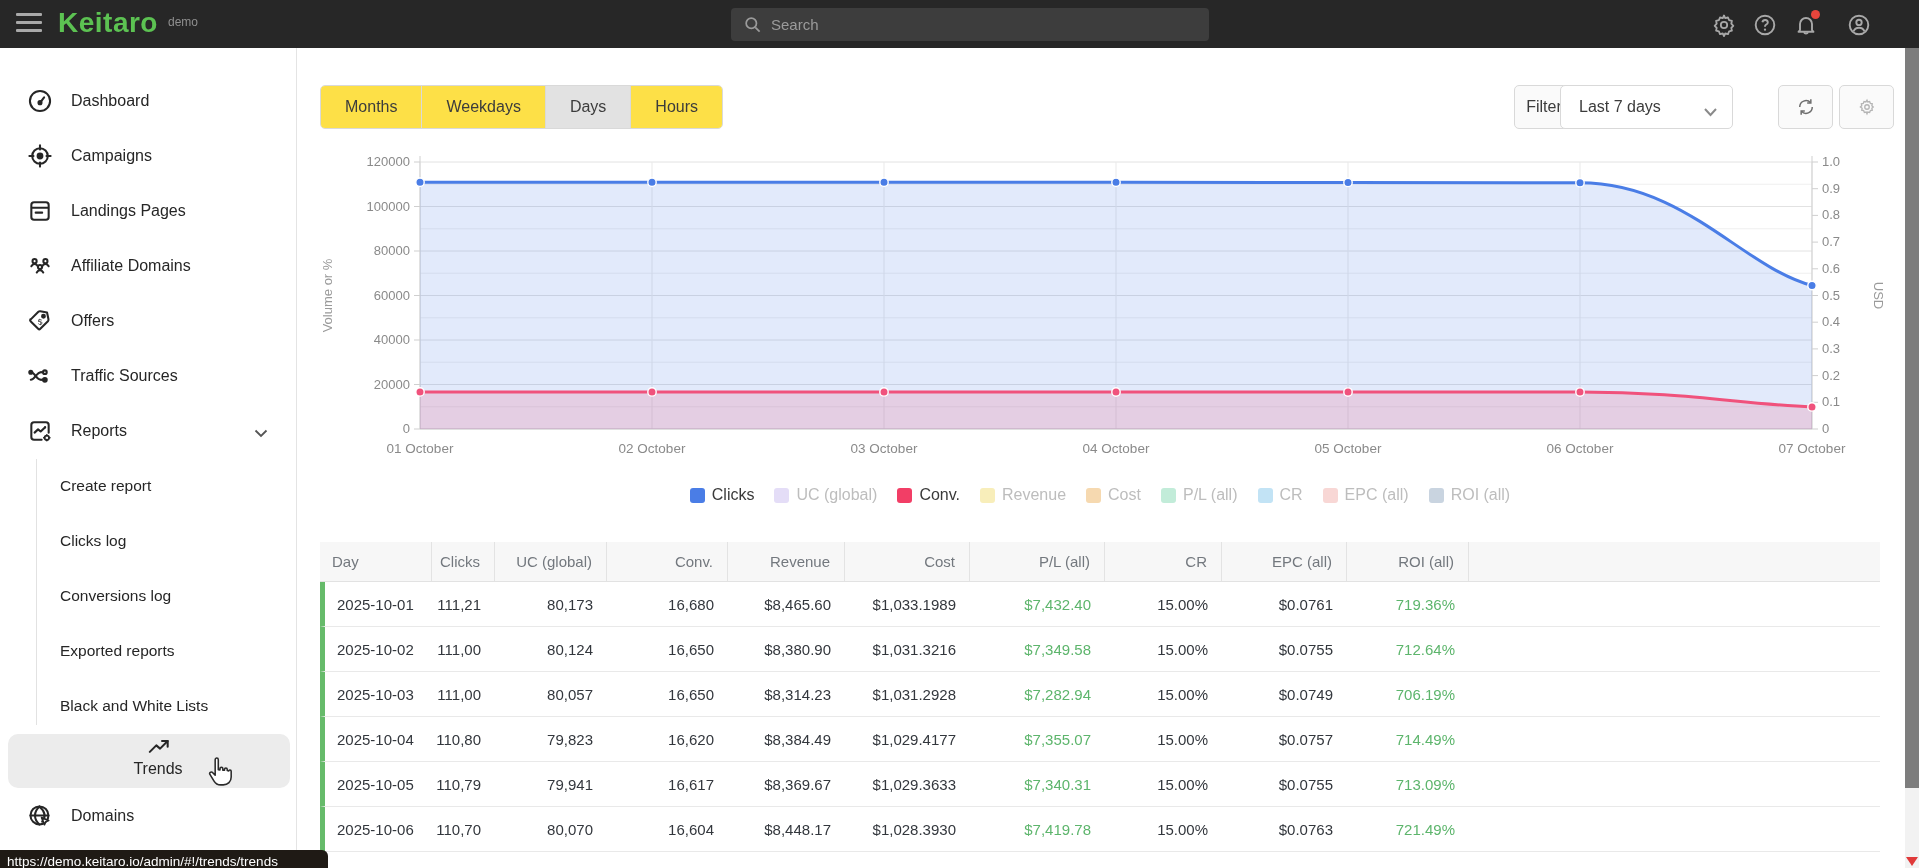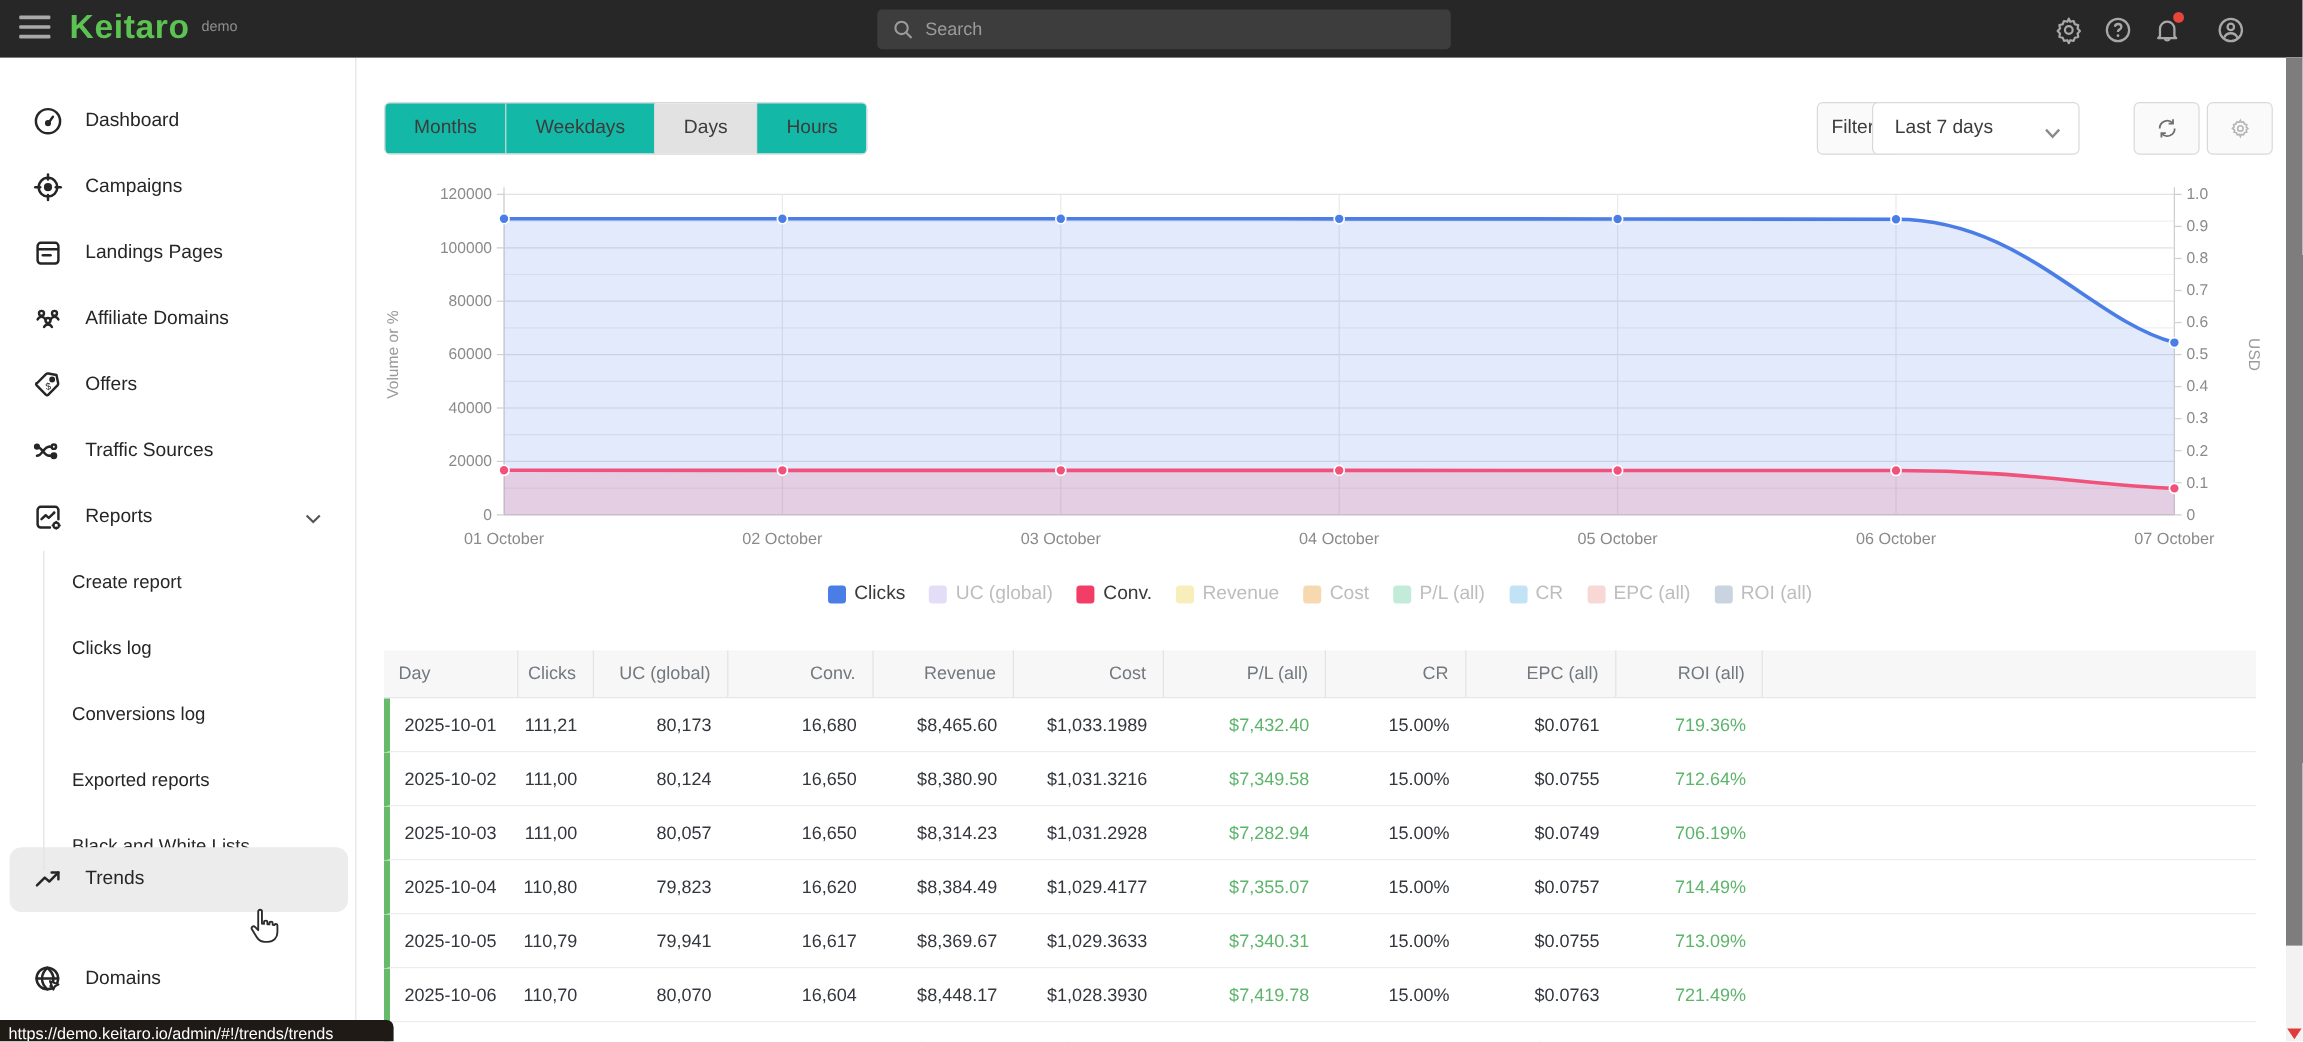--- a/index.html
+++ b/index.html
@@ -27,21 +27,21 @@
   .side-item.active { background:#ececec; }
   .side-item .sicon { width:26px; height:26px; margin-left:19px; flex:0 0 26px; }
   .side-item .slabel { margin-left:18px; font-size:16px; color:#262626; }
   .side-item .chev { position:absolute; right:22px; top:20px; }
   .sub-item { position:absolute; left:60px; width:225px; height:54px; display:flex; align-items:center; cursor:pointer; }
   .sub-item .slabel { font-size:15.5px; color:#262626; }
   .subguide { position:absolute; left:36px; width:1px; background:#e2e2e2; }
 
   
   .tabs { position:absolute; left:320px; top:85px; height:44px; display:flex; border:1px solid #d9d9d9; border-radius:5px; overflow:hidden; background:#fafafa; }
-  .tab { height:42px; line-height:42px; padding:0 24px; font-size:16px; color:#3c3c3c; border-right:1px solid #d9d9d9; cursor:pointer; background:#14b8a6; }
+  .tab { height:42px; line-height:42px; padding:0 24px; font-size:16px; color:#3c3c3c; border-right:1px solid #d9d9d9; cursor:pointer; background:#fde047; }
   .tab:last-child { border-right:none; }
   .tab.active { background:#e2e2e2; }
   .btn { position:absolute; top:85px; height:44px; background:#fafafa; border:1px solid #d9d9d9; border-radius:5px; font-size:16px; color:#3c3c3c; cursor:pointer; display:flex; align-items:center; justify-content:center; }
   #filters-btn { left:1478px; width:68px;margin-left:36px; }
   #range-select { left:1560px; width:173px; padding-left:18px; justify-content:flex-start; background:#fff; }
   #range-select .chevd { position:absolute; right:14px; top:17px; }
   #refresh-btn { left:1778px; width:55px; }
   #chart-settings-btn { left:1839px; width:55px; }
 
   
@@ -206,21 +206,21 @@
       </div>
       <div class="sub-item" style="top: 521px;">
         <span class="slabel">Conversions log</span>
       </div>
       <div class="sub-item" style="top: 576px;">
         <span class="slabel">Exported reports</span>
       </div>
       <div class="sub-item" style="top: 631px;">
         <span class="slabel">Black and White Lists</span>
       </div>
-      <div class="side-item active" style="top: 658px;">
+      <div class="side-item active" style="top: 686px; flex-direction: column;">
         <span class="sicon"><svg viewBox="0 0 24 24" fill="none" stroke="#262626" stroke-width="1.9" stroke-linecap="round" stroke-linejoin="round">
             <polyline points="3.5,16.5 9.5,10.5 13,13.5 20,6.5"></polyline>
             <polyline points="14.8,6.5 20,6.5 20,11.7"></polyline>
           </svg></span>
         <span class="slabel">Trends</span>
       </div>
       <div class="side-item" style="top: 741px;">
         <span class="sicon"><svg viewBox="0 0 24 24" fill="none" stroke="#262626" stroke-width="1.9" stroke-linecap="round" stroke-linejoin="round">
             <circle cx="11.5" cy="11.5" r="8.3"></circle>
             <path d="M3.2 11.5h16.6M11.5 3.2c-5.5 5-5.5 11.6 0 16.6M11.5 3.2c5.5 5 5.8 10 2.5 14"></path>

